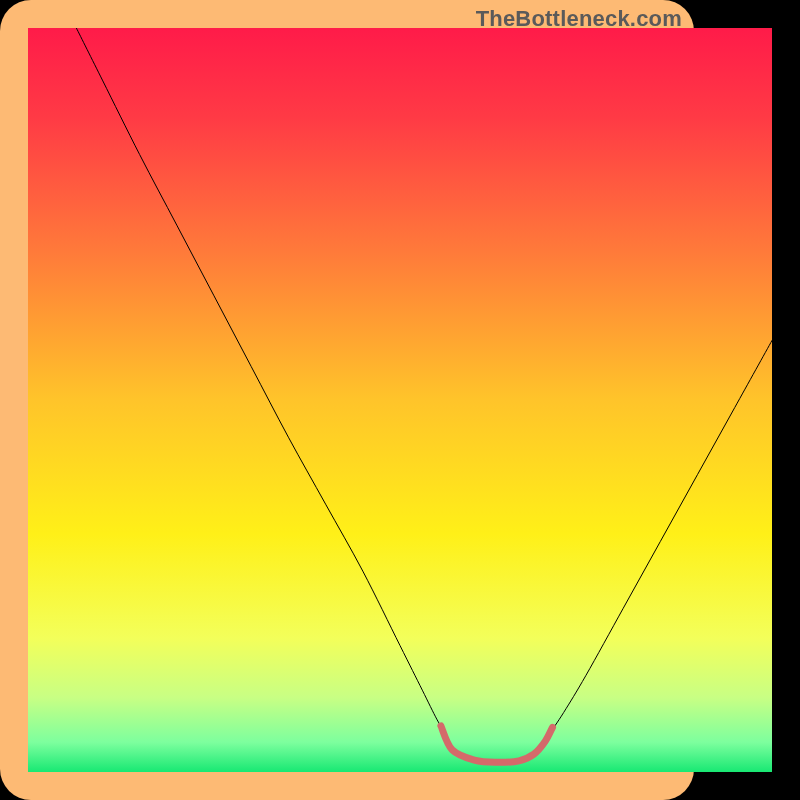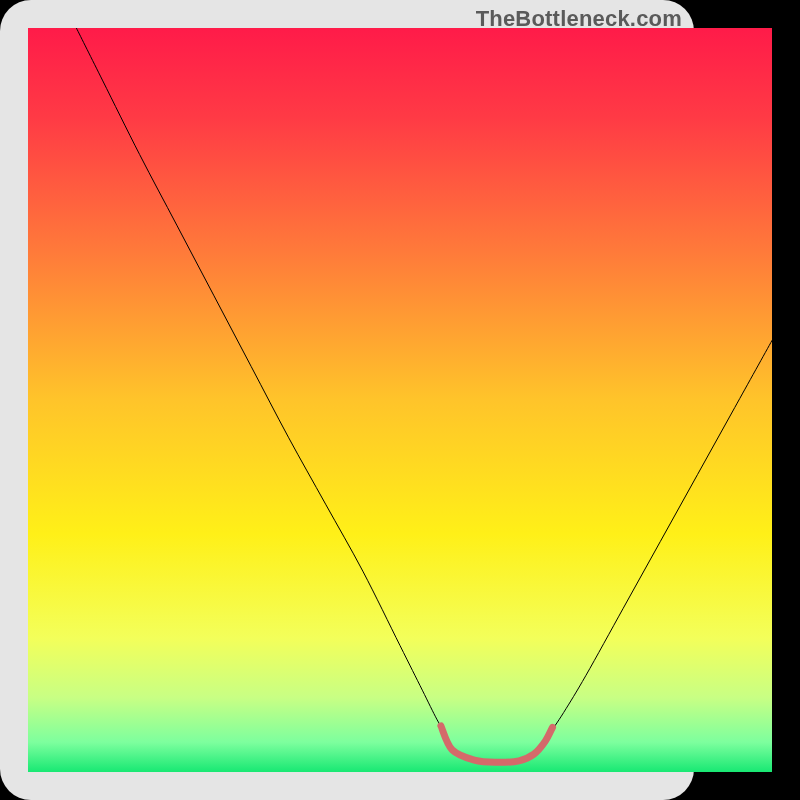--- a/index.html
+++ b/index.html
@@ -8,21 +8,21 @@
     width: 800px;
     height: 800px;
     overflow: hidden;
     background: #000;
     font-family: Arial, Helvetica, sans-serif;
   }
   .frame {
     position: relative;
     width: 694px;
     height: 800px;
-    background: #e5e5e5;
+    background: #fdba74;
     border-radius: 31px;
   }
   .watermark {
     position: absolute;
     top: 6px;
     right: 12px;
     font-size: 22px;
     font-weight: 600;
     color: #5a5a5a;
     z-index: 10;

